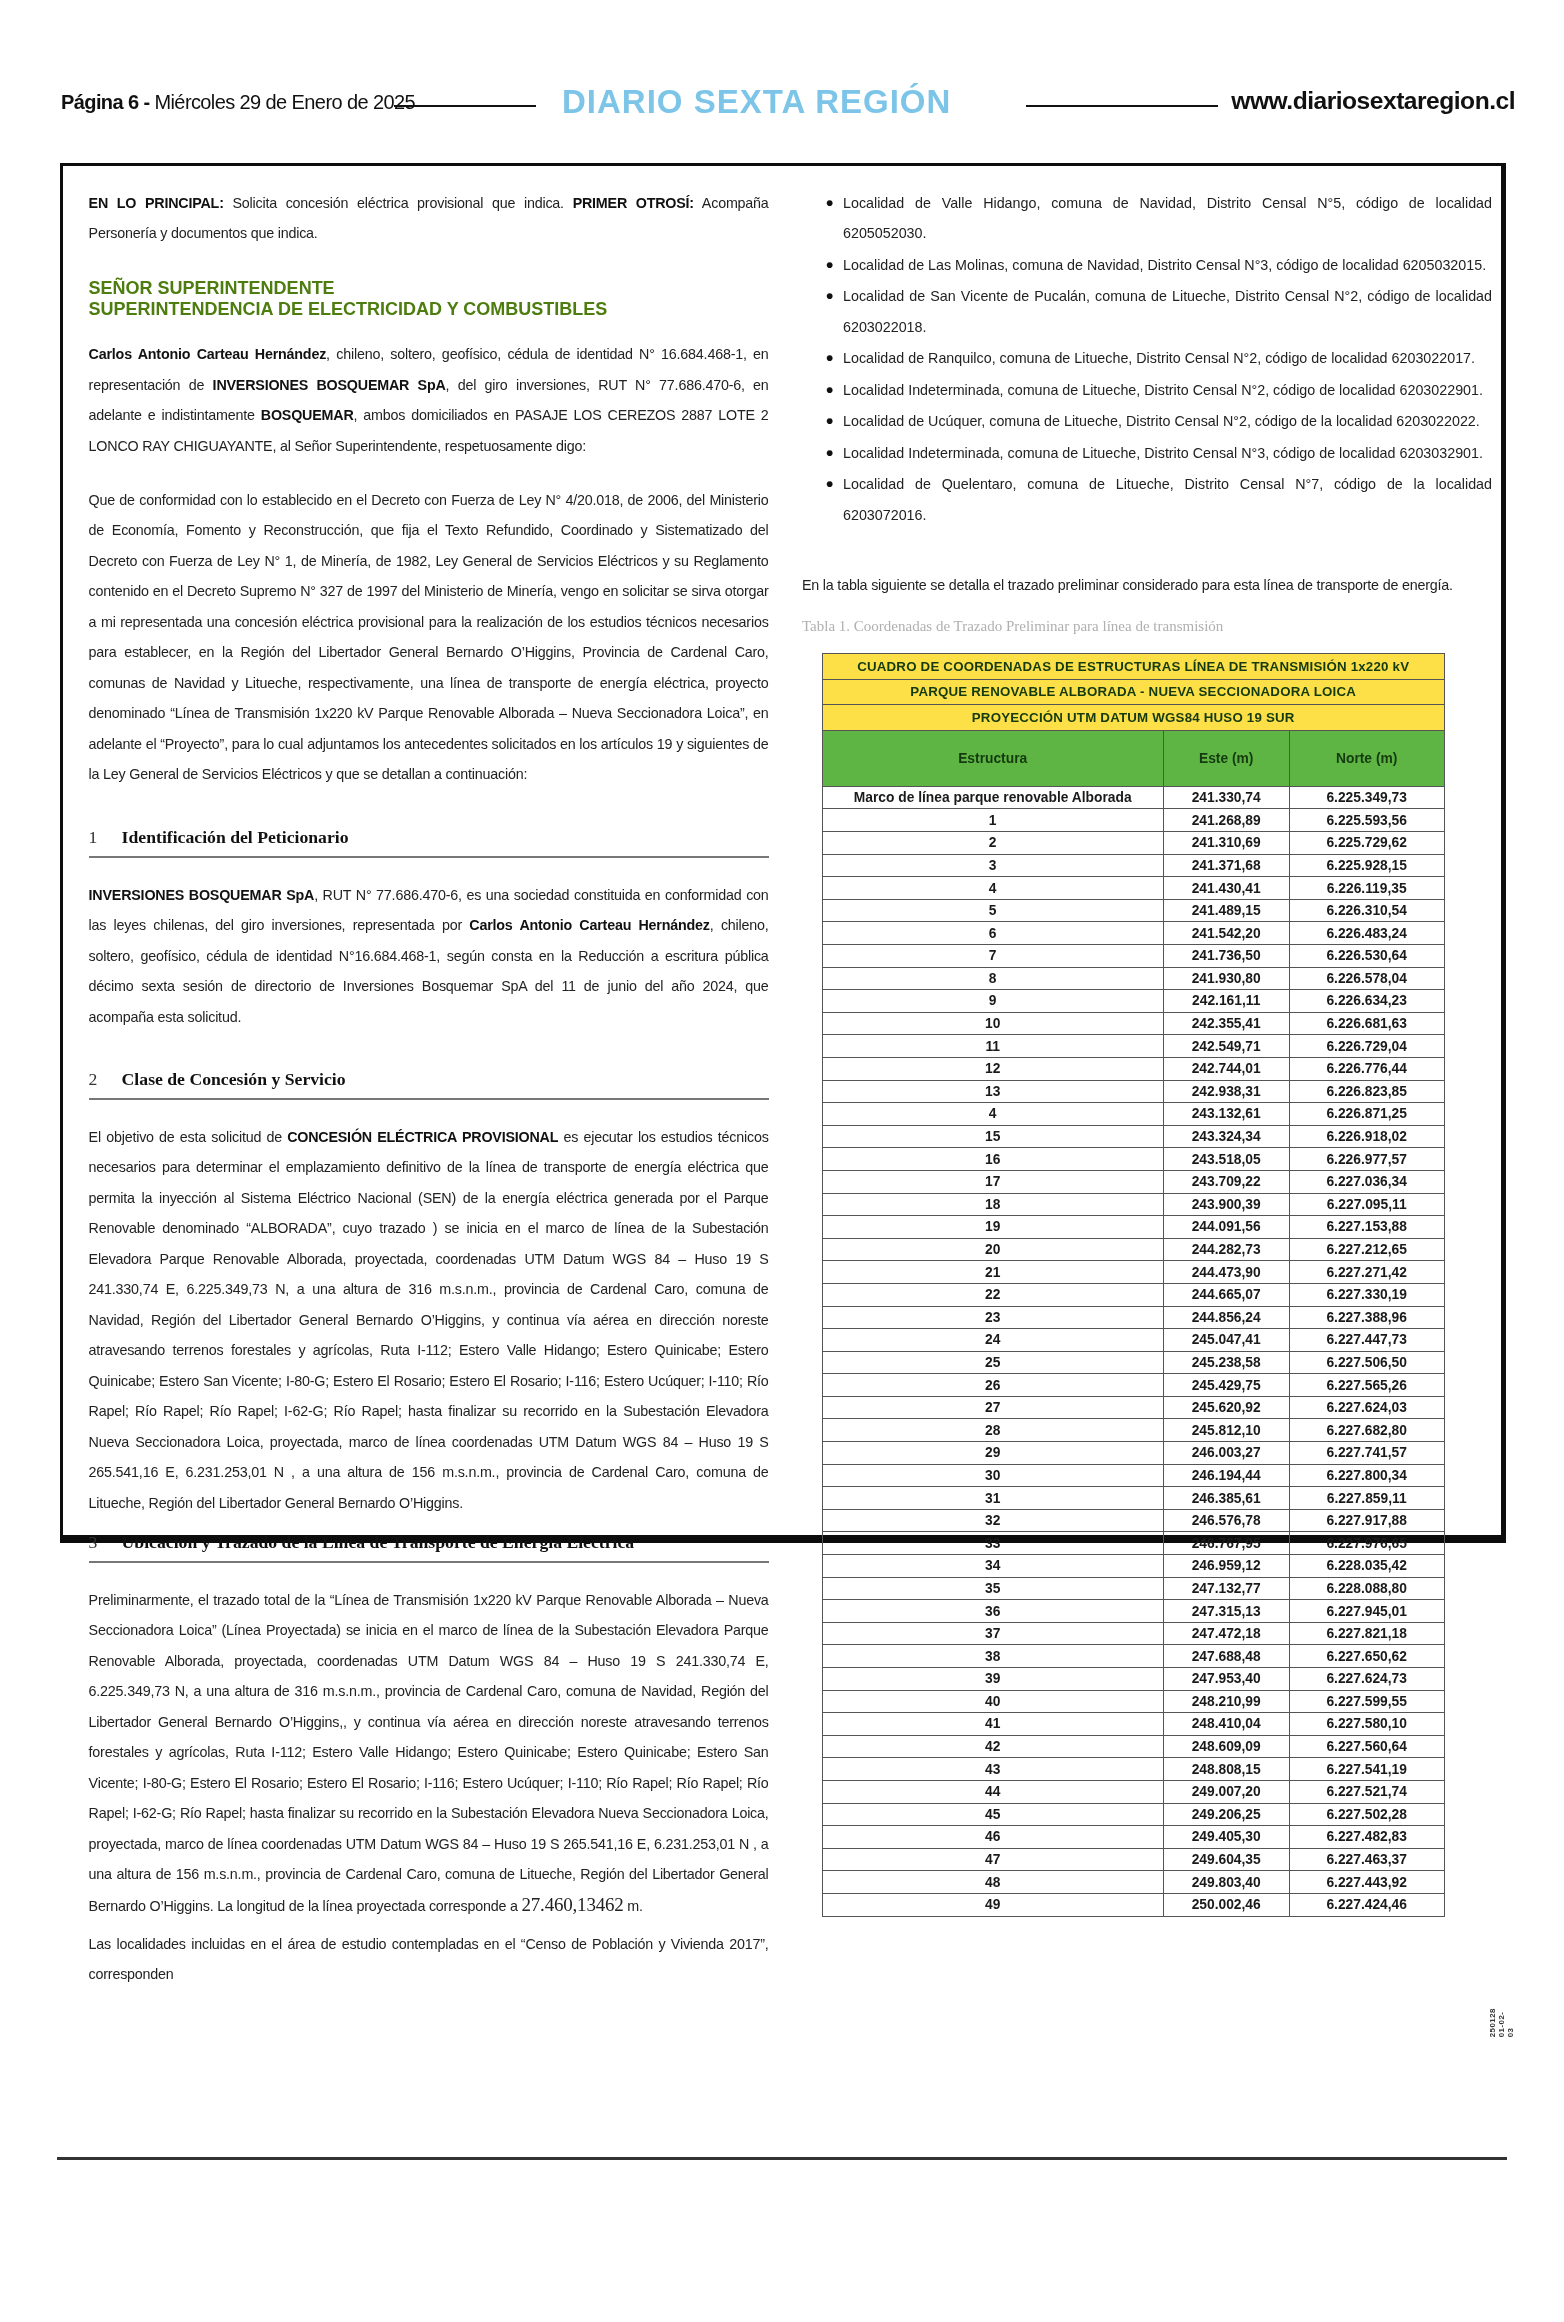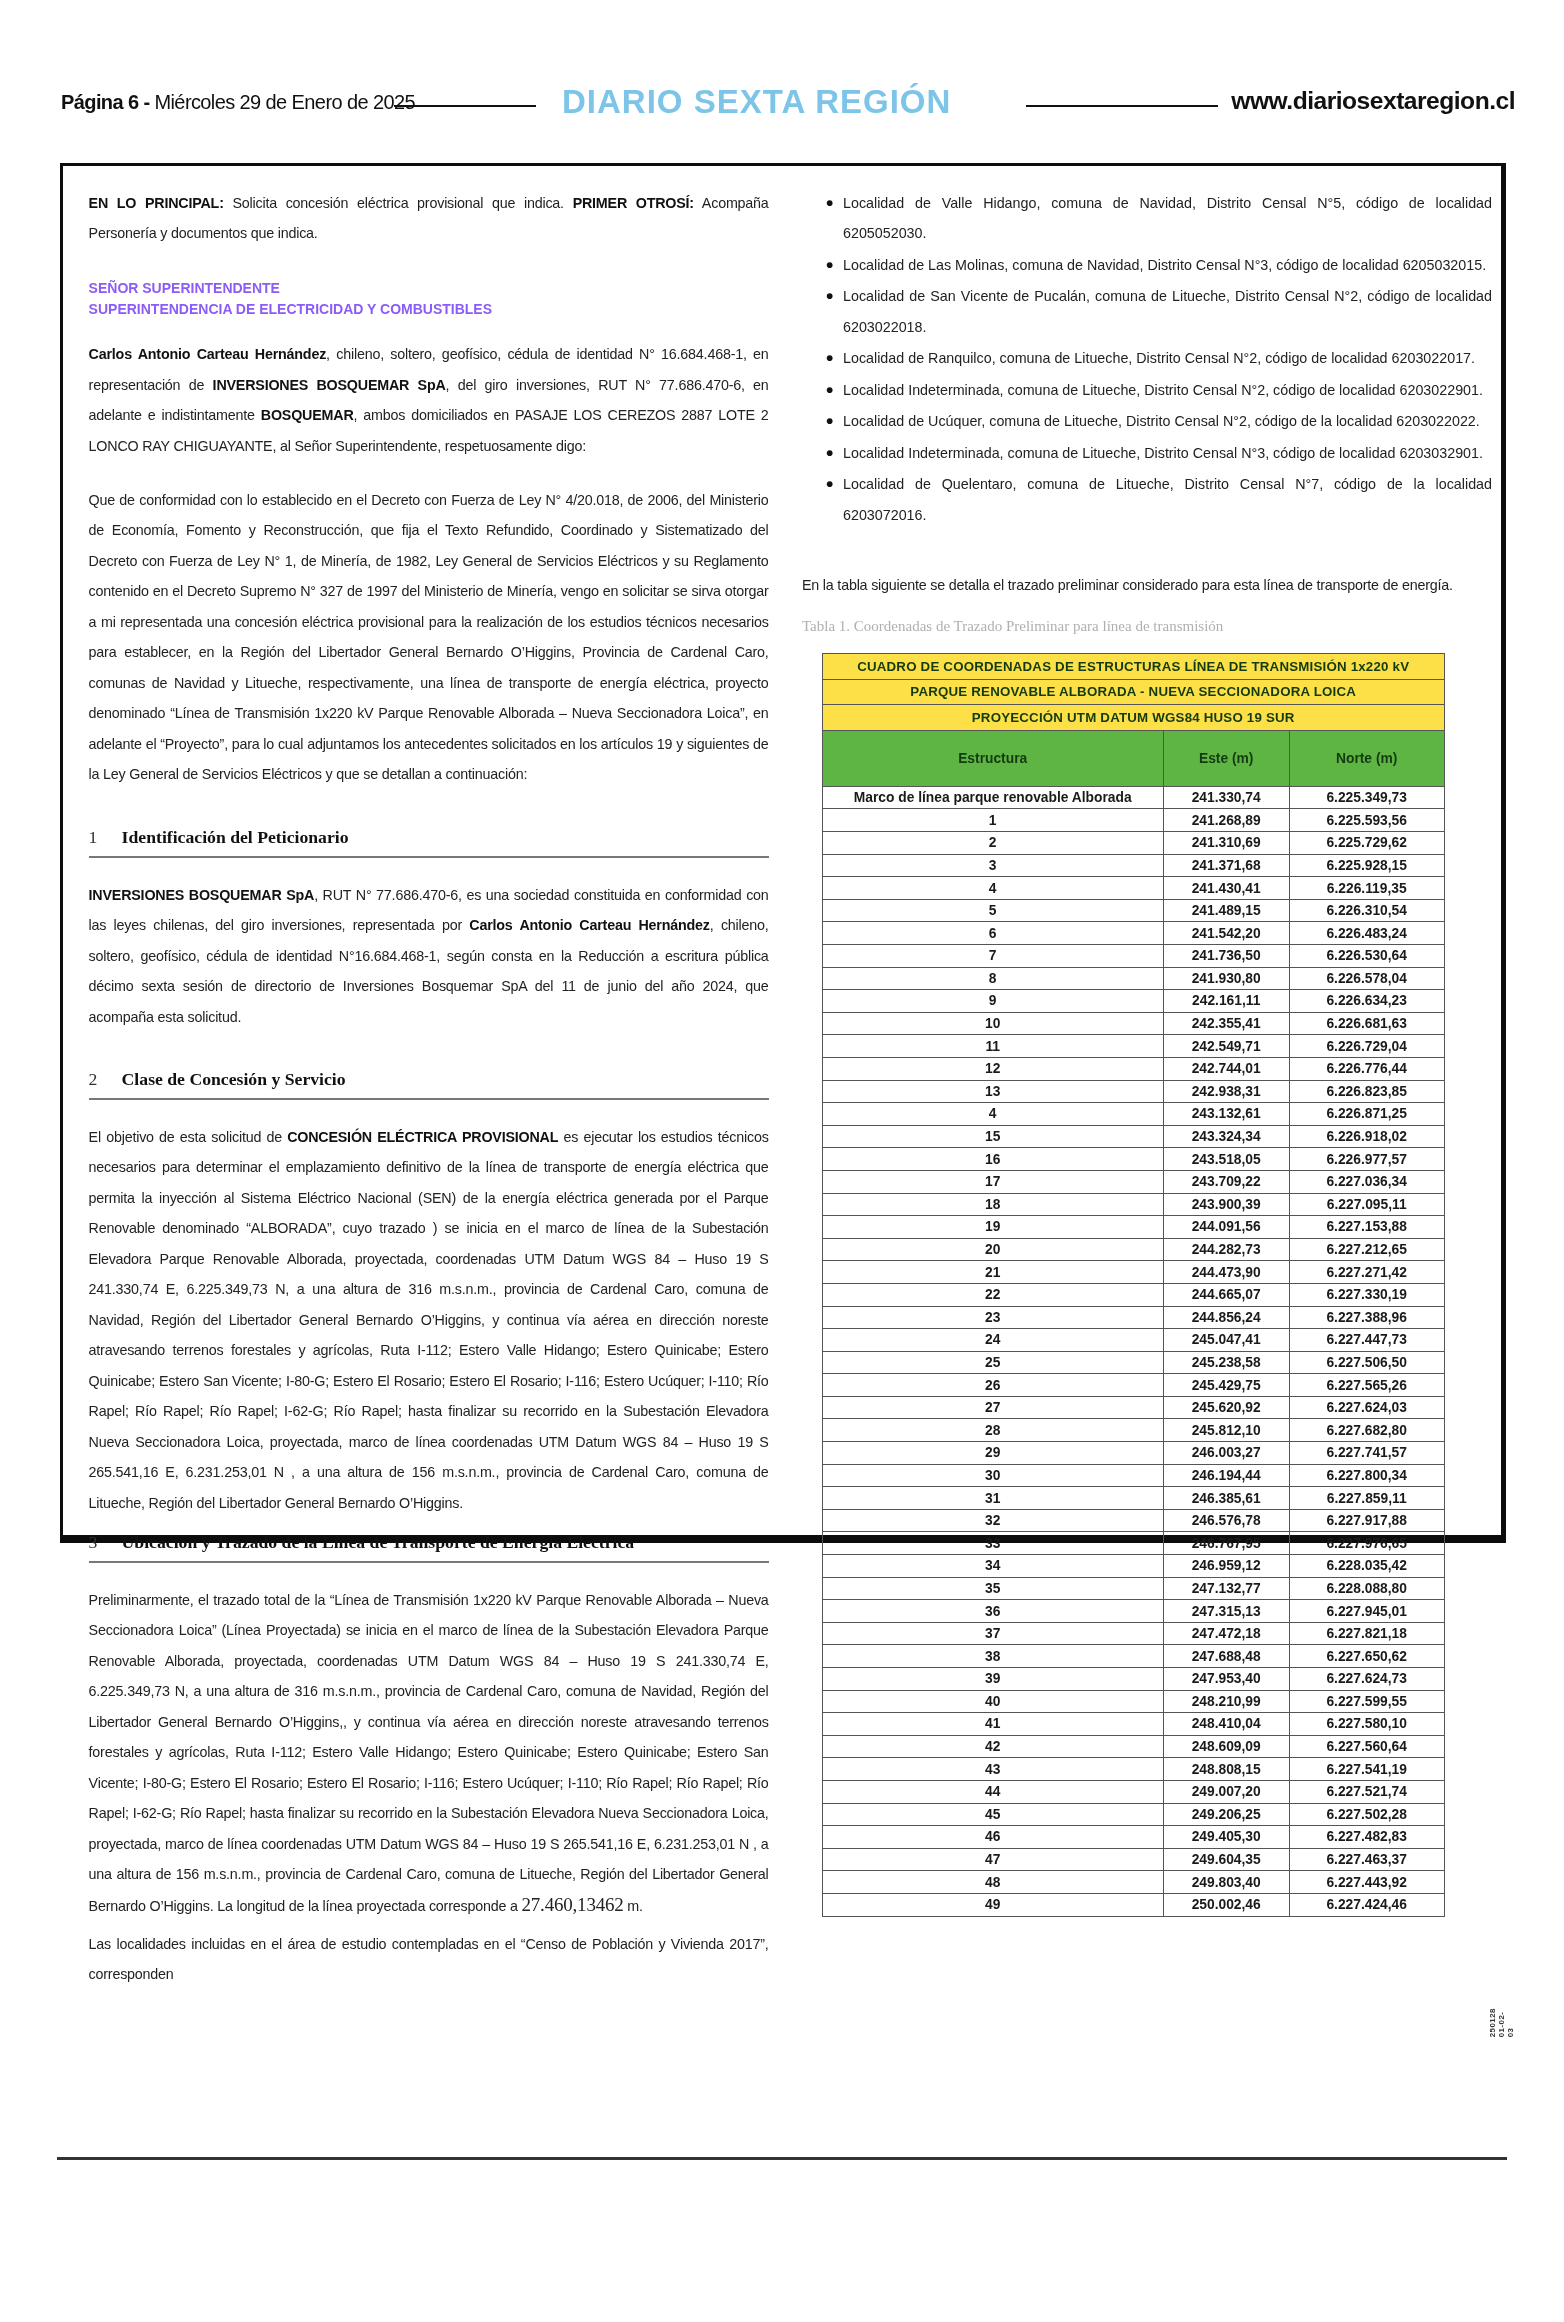--- a/index.html
+++ b/index.html
@@ -18,21 +18,21 @@
   
   .frame { position: absolute; left: 60px; top: 144px; width: 1446px; height: 1380px; border: 3.9px solid #0c0c0c; border-right-width: 5.9px; border-bottom-width: 8.9px; background: #fff; margin-top: 19px; }
 
   .col-left { position: absolute; left: 25.6px; top: 21.7px; width: 680px; }
   .col-right { position: absolute; left: 739px; top: 21.7px; width: 690px; }
 
   p.body { font-family: "Liberation Sans", sans-serif; font-size: 14.3px; line-height: 30.5px; text-align: justify; color: #222; letter-spacing: -0.2px; }
   p.body b { font-weight: bold; color: #111; }
   .tight { line-height: 22.7px; }
 
-  .h-block { font-weight: bold; font-size: 14px; line-height: 20.7px; color: #8b5cf6; }
+  .h-block { font-weight: bold; font-size: 18px; line-height: 20.7px; color: #4d7c0f; }
 
   .section-head { margin-top: 29.6px; padding-bottom: 7.9px; border-bottom: 2px solid #777; display: flex; align-items: baseline; }
   .section-head .num { font-family: "Liberation Serif", serif; font-size: 17.7px; width: 33px; color: #333; }
   .section-head .ttl { font-family: "Liberation Serif", serif; font-weight: bold; font-size: 17.7px; color: #111; }
 
   ul.localities { list-style: none; }
   ul.localities li { position: relative; padding-left: 41px; font-size: 14.3px; line-height: 30.5px; text-align: justify; color: #222; margin-bottom: 1px; }
   ul.localities li .bullet { position: absolute; left: 23.6px; top: 0; font-size: 13.8px; color: #111; }
 
   .caption { text-align: left; font-family: "Liberation Serif", serif; font-size: 15px; color: #b0b0b0; margin-top: 17.7px; }

